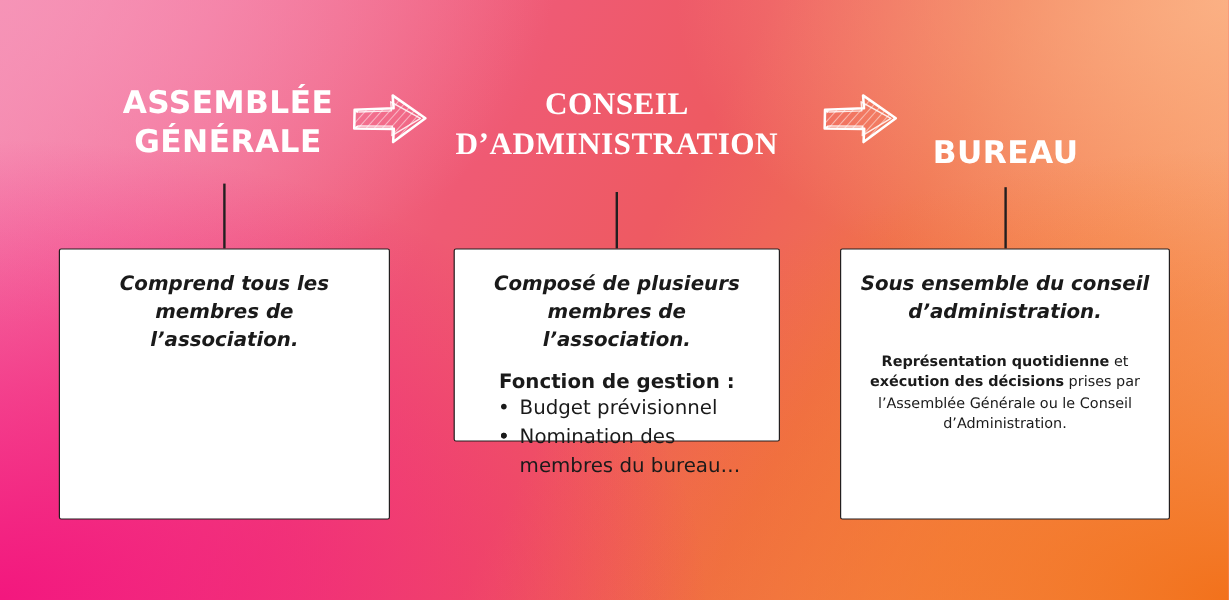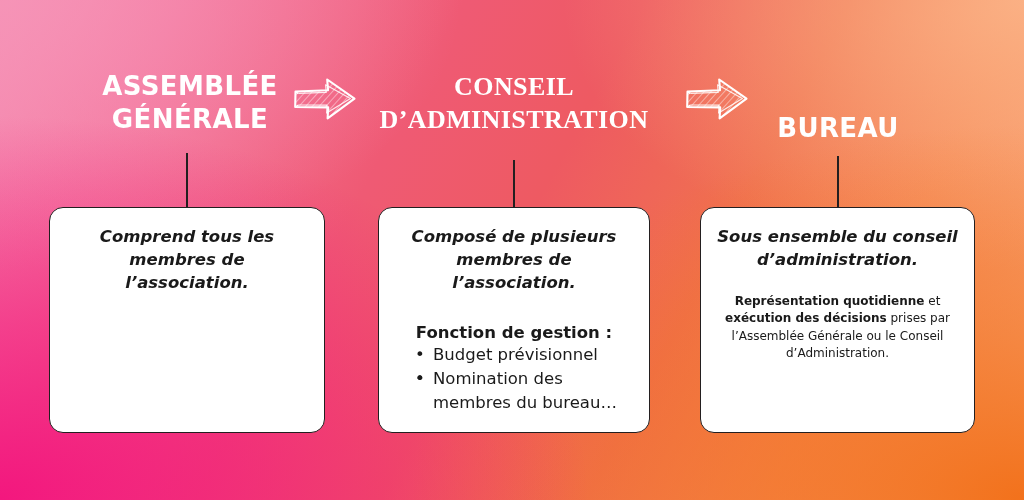--- a/index.html
+++ b/index.html
@@ -78,27 +78,27 @@
   }
   #conn-1 { left: 186px; top: 153px; height: 54px; }
   #conn-2 { left: 513px; top: 160px; height: 47px; }
   #conn-3 { left: 837px; top: 156px; height: 51px; }
 
   
   .card {
     position: absolute;
     background: #ffffff;
     border: 1.6px solid #231f20;
-    border-radius: 14px;
+    border-radius: 2px;
     padding: 18px 16px 14px 16px;
     color: #1a1a1a;
     text-align: center;
   }
   #card-1 { left: 49px;  top: 207px; width: 276px; height: 226px; }
-  #card-2 { left: 378px; top: 207px; width: 272px; height: 226px; }
+  #card-2 { left: 378px; top: 207px; width: 272px; height: 161px; }
   #card-3 { left: 700px; top: 207px; width: 275px; height: 226px; }
 
   .card-lead {
     font-style: italic;
     font-weight: bold;
     font-size: 16.5px;
     line-height: 1.38;
     white-space: pre-line;
   }
 
@@ -107,21 +107,21 @@
     font-size: 12px;
     line-height: 1.46;
   }
 
   .card-body b { font-weight: bold; }
 
   
   .list-heading {
     font-weight: bold;
     font-size: 16.5px;
-    margin-top: 29px;
+    margin-top: 14px;
     text-align: center;
   }
   ul.bullets {
     list-style: none;
     margin: 1px 0 0 0;
     padding: 0 0 0 16px;
     text-align: left;
     font-size: 16.5px;
     line-height: 1.46;
   }

